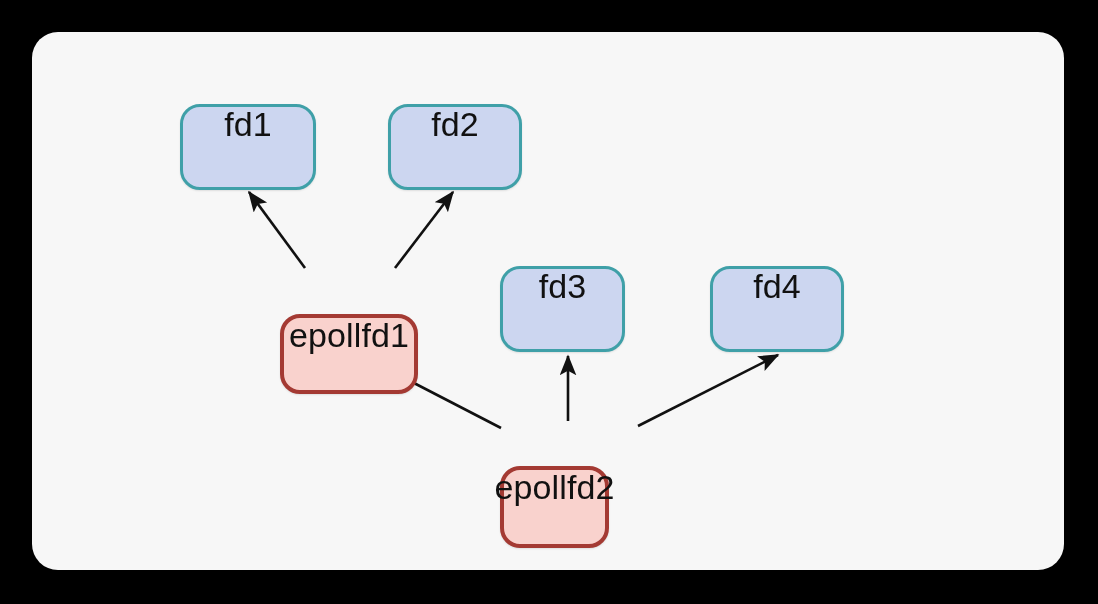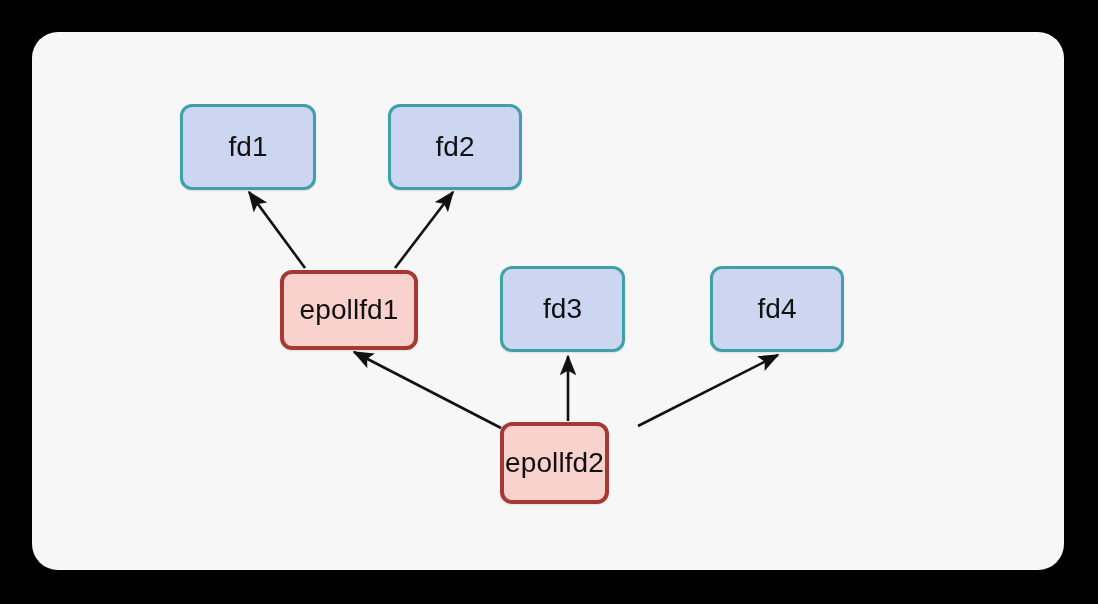--- a/index.html
+++ b/index.html
@@ -39,40 +39,41 @@
     top: 0;
     width: 1098px;
     height: 604px;
     pointer-events: none;
   }
 
   .node {
     position: absolute;
     box-sizing: border-box;
     display: flex;
-    align-items: center;
+    align-items: flex-start;
     justify-content: center;
-    border-radius: 12px;
-    font-size: 28px;
+    border-radius: 20px;
+    font-size: 34px;
     color: #111111;
     letter-spacing: 0.1px;
     line-height: 1;
     user-select: none;
   }
 
   .node.fd {
     background: #ccd6f0;
     border: 3px solid #3fa0a8;
     box-shadow: 0 1px 2px rgba(0,0,0,0.10);
   }
 
   .node.epollfd {
     background: #f9d2cd;
     border: 4px solid #a3a3a3;
     box-shadow: 0 1px 2px rgba(0,0,0,0.10);
+    margin-top: 44px;
   }
 
   .node-label {
     pointer-events: none;
   }
 </style>
 </head>
 <body>
 
 <div id="stage" style="background: rgb(0, 0, 0);">

